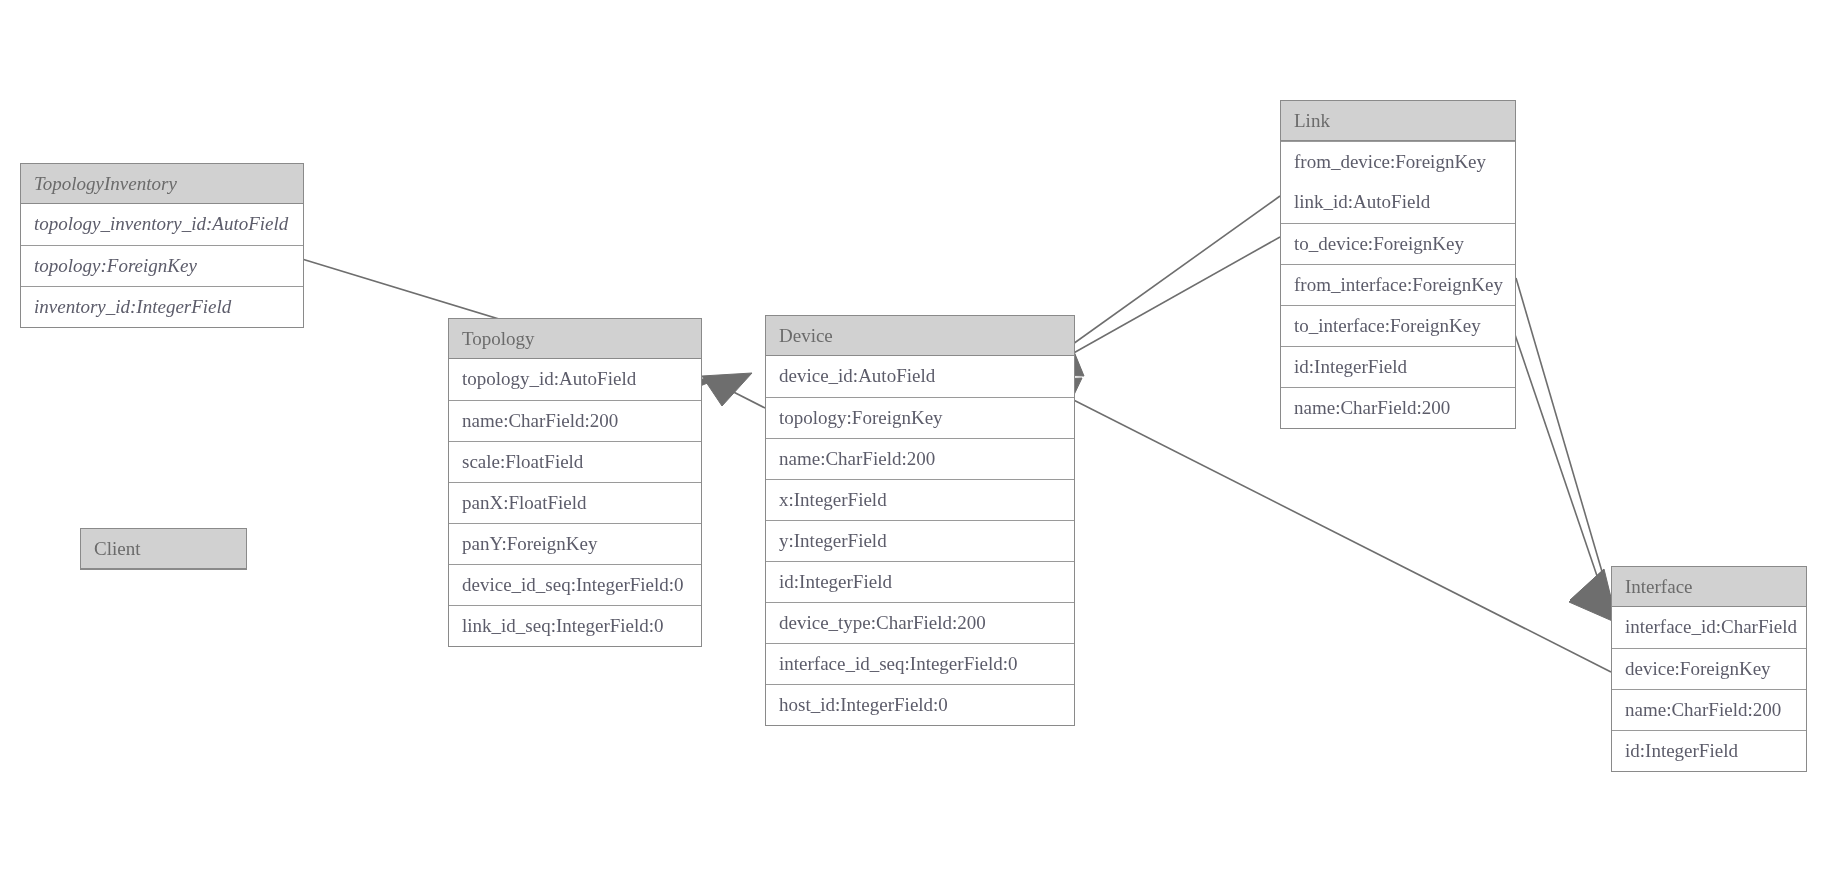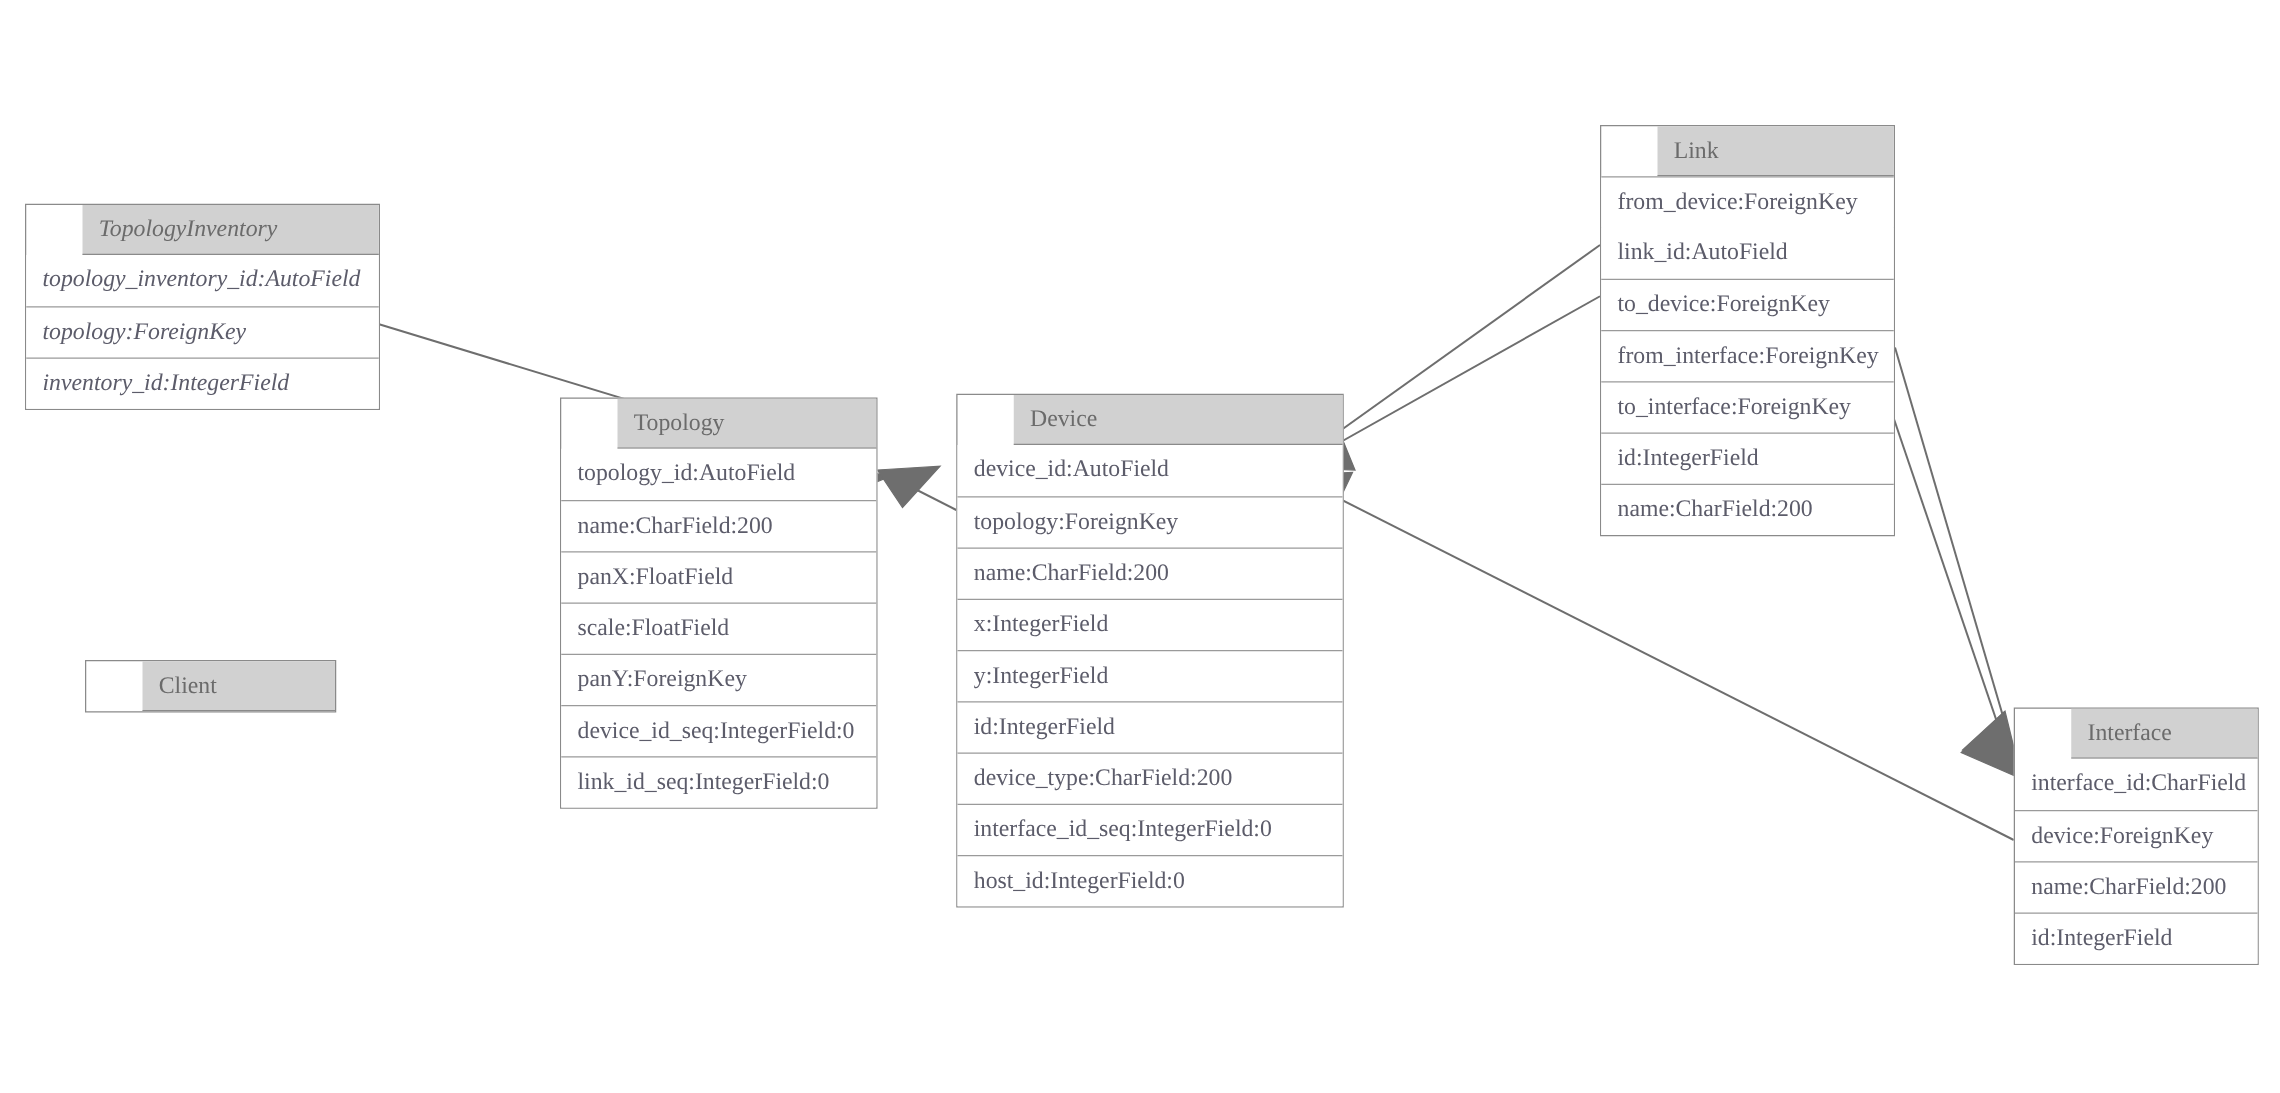--- a/index.html
+++ b/index.html
@@ -38,21 +38,20 @@
     box-sizing: border-box;
     background: #d1d1d1;
     border-bottom: 1px solid #8a8a8a;
     color: #6b6b6b;
     font-size: 19px;
     line-height: 40px;
     height: 40px;
     padding: 0 0 0 13px;
     white-space: nowrap;
     overflow: hidden;
-    margin-left: 45px;
   }
   .entity-row {
     box-sizing: border-box;
     height: 41px;
     line-height: 40px;
     border-top: 1px solid #9a9a9a;
     color: #5c5c6a;
     font-size: 19px;
     padding: 0 10px 0 13px;
     white-space: nowrap;
@@ -107,30 +106,30 @@
 
   </svg>
 
   <div class="entity" style="left:20px; top:163px; width:284px;font-style:italic;">
     <div class="entity-header">TopologyInventory</div>
     <div class="entity-row first">topology_inventory_id:AutoField</div>
     <div class="entity-row">topology:ForeignKey</div>
     <div class="entity-row">inventory_id:IntegerField</div>
   </div>
 
-  <div class="entity" style="left:68px; top:528px; width:201px;">
+  <div class="entity" style="left:80px; top:528px; width:167px;">
     <div class="entity-header">Client</div>
   </div>
 
   <div class="entity" style="left:448px; top:318px; width:254px;">
     <div class="entity-header">Topology</div>
     <div class="entity-row first">topology_id:AutoField</div>
     <div class="entity-row">name:CharField:200</div>
+    <div class="entity-row">scale:FloatField</div>
     <div class="entity-row">panX:FloatField</div>
-    <div class="entity-row">scale:FloatField</div>
     <div class="entity-row">panY:ForeignKey</div>
     <div class="entity-row">device_id_seq:IntegerField:0</div>
     <div class="entity-row">link_id_seq:IntegerField:0</div>
   </div>
 
   <div class="entity" style="left:765px; top:315px; width:310px;">
     <div class="entity-header">Device</div>
     <div class="entity-row first">device_id:AutoField</div>
     <div class="entity-row">topology:ForeignKey</div>
     <div class="entity-row">name:CharField:200</div>

